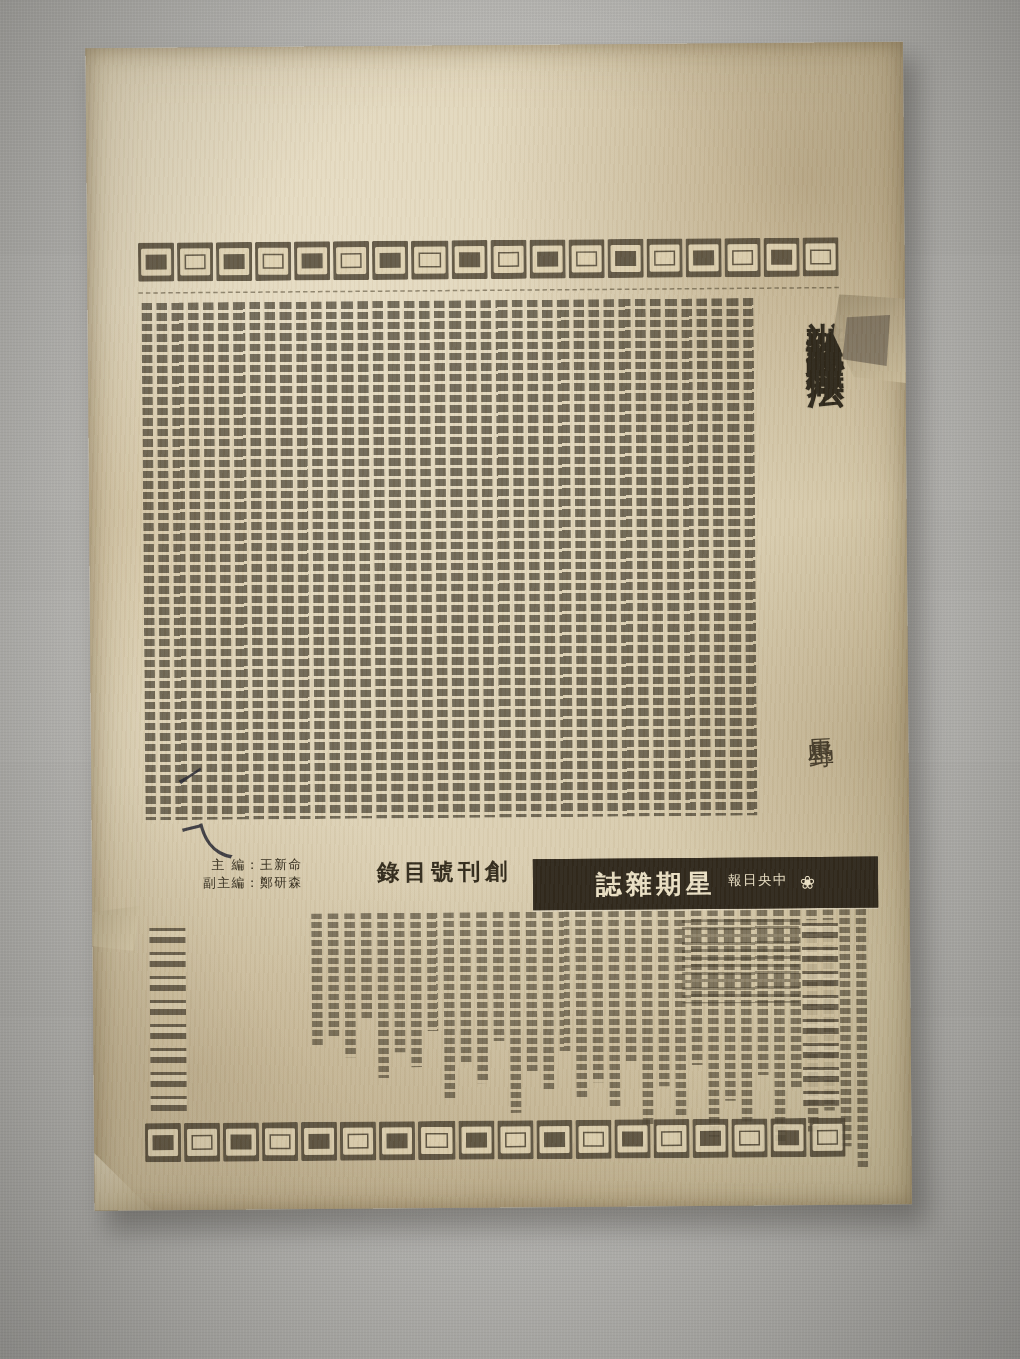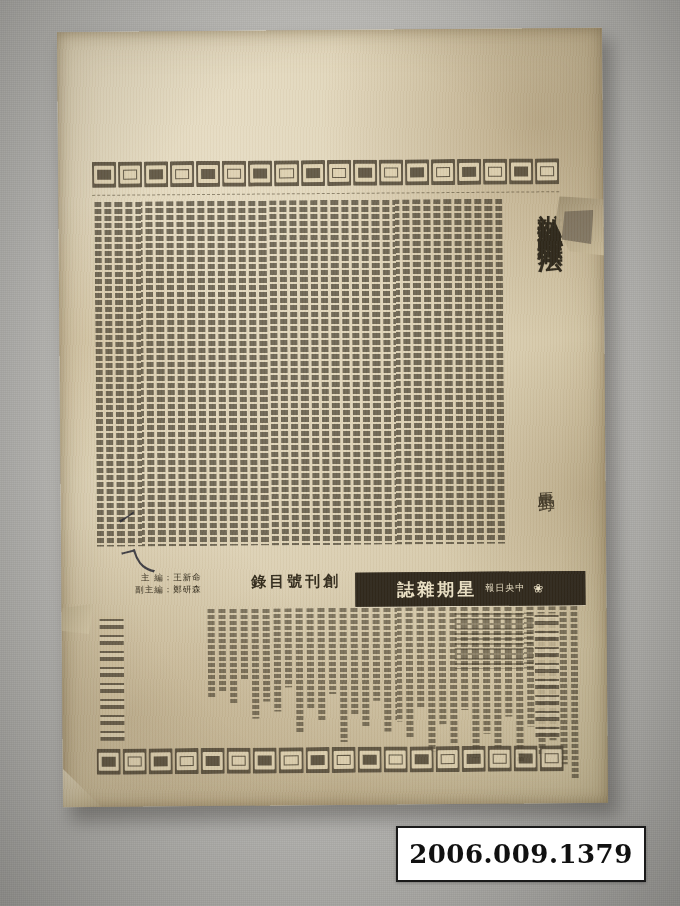--- a/index.html
+++ b/index.html
@@ -551,16 +551,13 @@
     </div>
 
     <div class="tear-top-right"></div>
     <div class="tear-top-right2"></div>
     <div class="tear-left-mid"></div>
     <div class="crease-bottom-left"></div>
   </div>
 
   <div class="vignette"></div>
 
-  <div class="label">
-    <span class="label-text">2006.009.1379</span>
-  </div>
 </div>
 
 </body></html>

